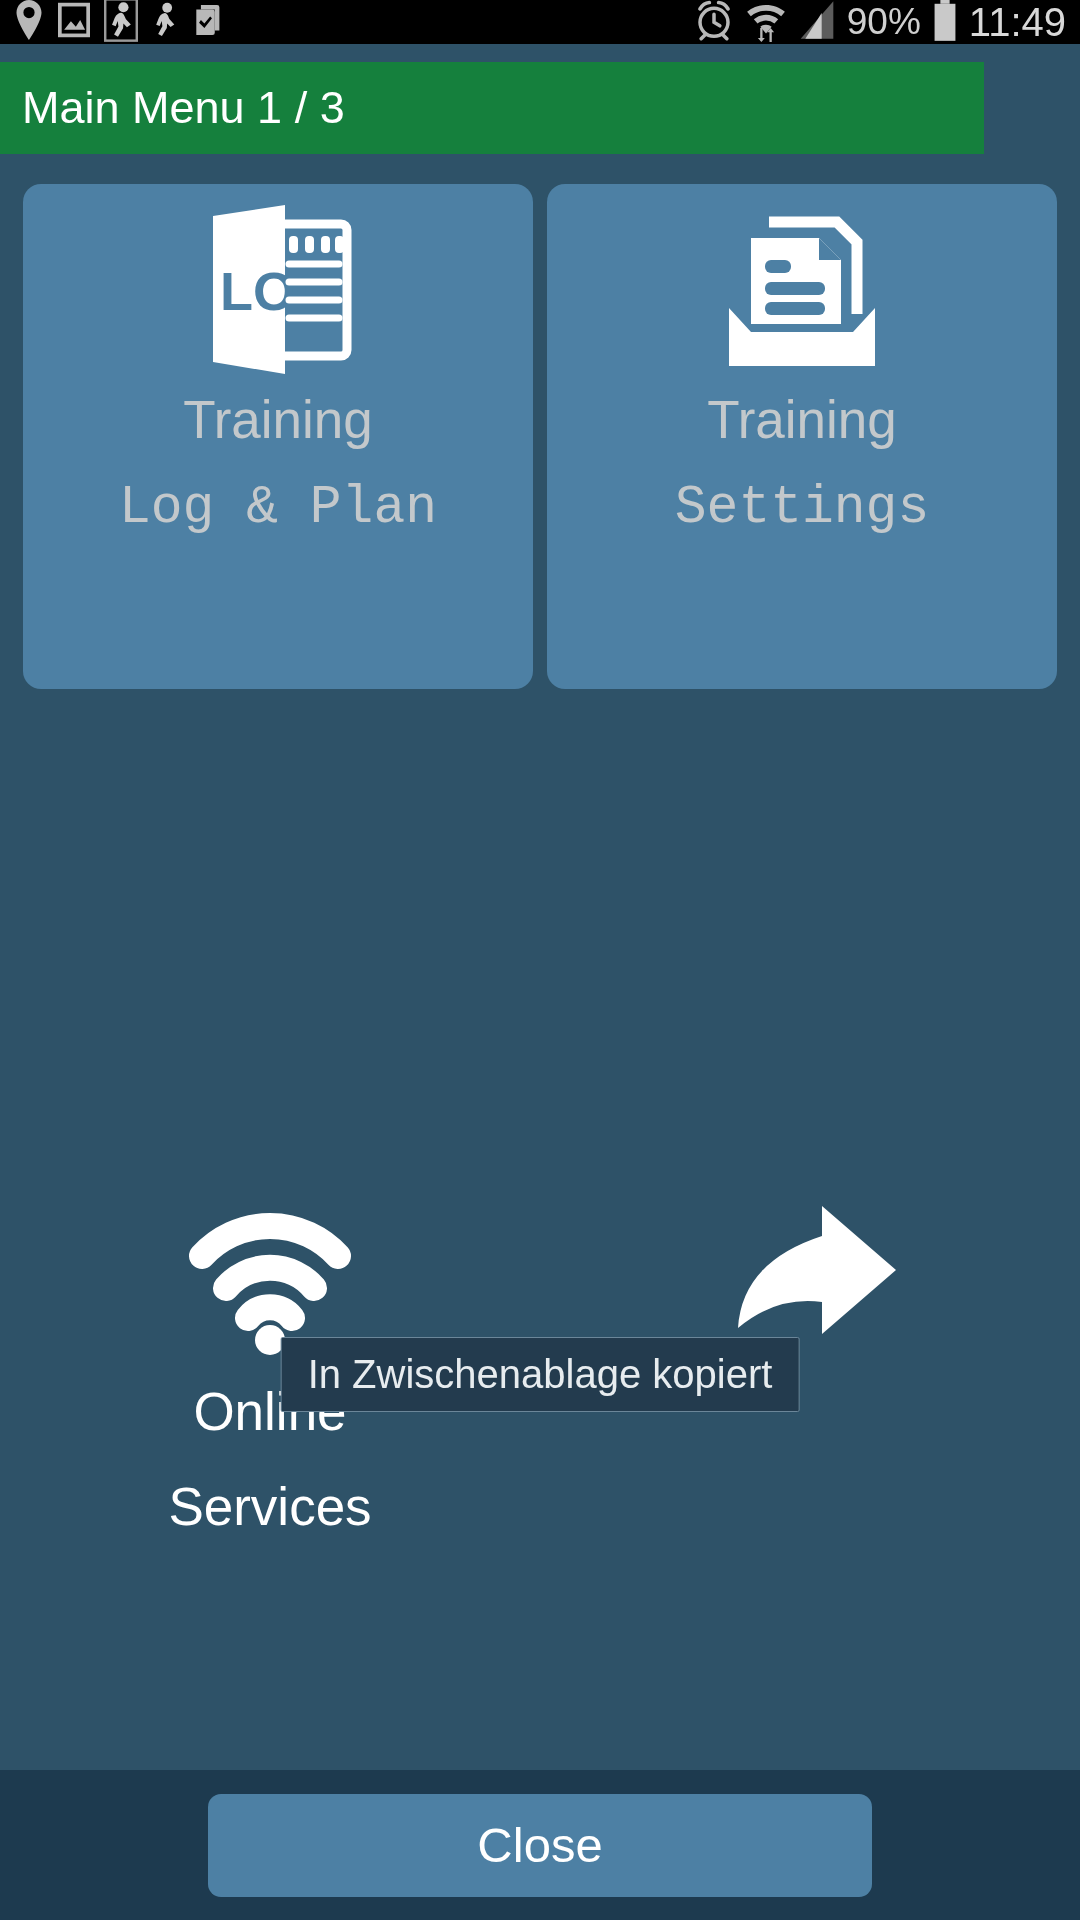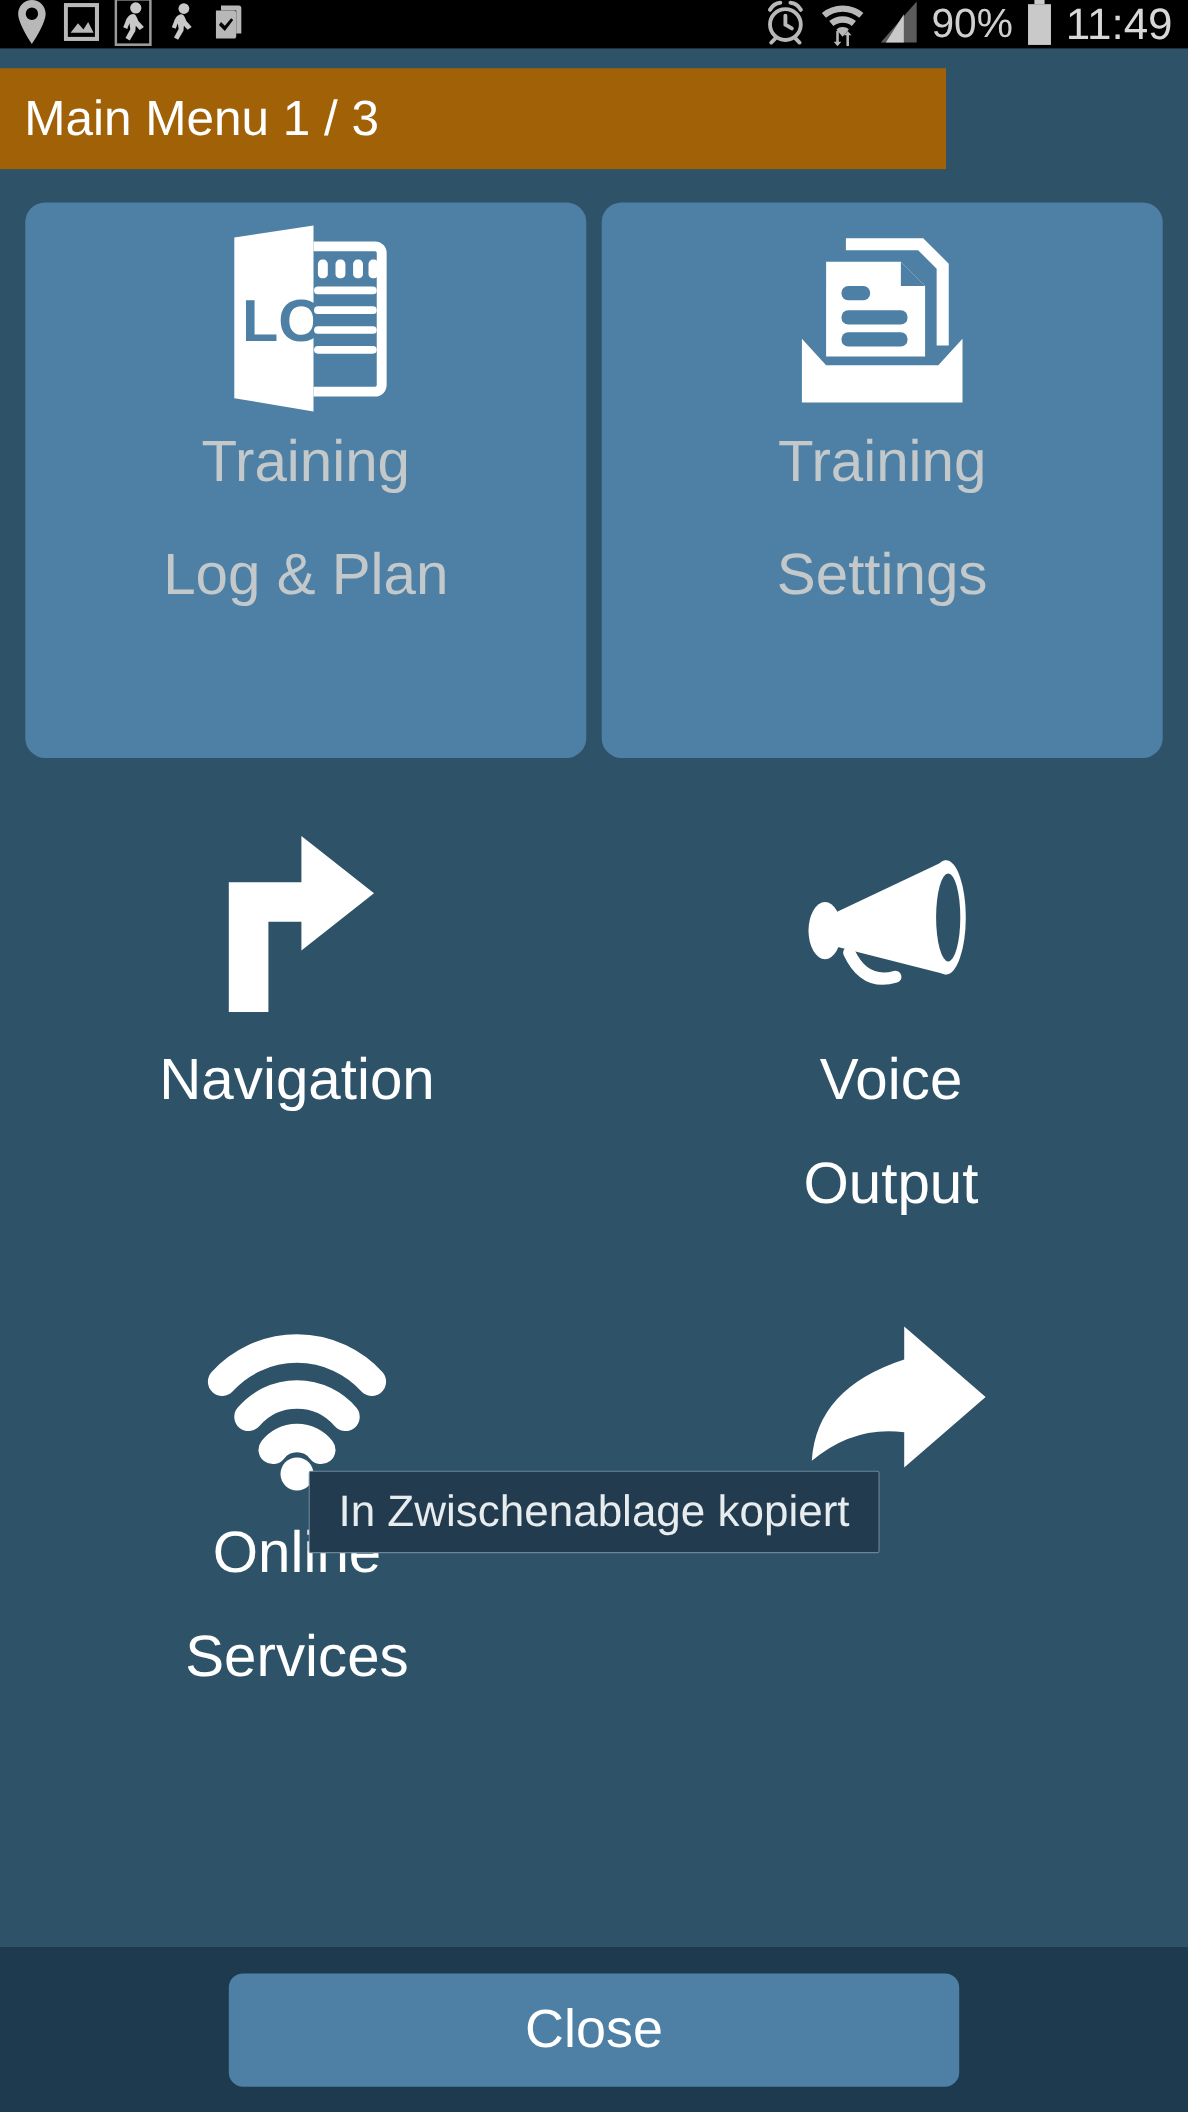--- a/index.html
+++ b/index.html
@@ -20,22 +20,22 @@
   .sb-right{ margin-left:auto; display:flex; align-items:center; gap:11px; }
   .sb-ic{ display:block; }
   .sb-text{
     color:#cfcfcf; font-size:37px; line-height:62px;
     letter-spacing:0px; font-weight:400;
   }
   .sb-clock{ color:#d8d8d8; font-size:40px; line-height:62px; }
 
   
   .titlebar{
-    position:absolute; left:0; top:62px; width:860px; height:92px;
-    background:#a16207; display:flex; align-items:center;
+    position:absolute; left:0; top:62px; width:984px; height:92px;
+    background:#15803d; display:flex; align-items:center;
   }
   .title-text{
     color:#ffffff; font-size:45px; padding-left:22px; font-weight:400;
   }
 
   
   .body{
     position:absolute; left:0; top:154px; width:1080px; height:1616px;
     background:#2e5268;
   }
@@ -52,21 +52,21 @@
     width:510px; height:505px; margin:0 auto;
     background:#4d80a4; border-radius:18px;
     display:flex; flex-direction:column; align-items:center;
   }
   .tile-icon{ margin-top:18px; height:175px; display:flex; align-items:center; justify-content:center; }
   .tile-label{
     color:#c3c8cb; font-size:53px; text-align:center; line-height:1.0;
     font-weight:400;
   }
   .tile-label.l1{ margin-top:16px; }
-  .tile-label.l2{ margin-top:50px; }
+  .tile-label.l2{ margin-top:36px;font-family:Liberation Mono, monospace; }
 
   
   .plainrow{ }
   .plain-icon{ height:175px; display:flex; align-items:flex-end; justify-content:center; }
   .plain-label{
     color:#ffffff; font-size:53px; text-align:center; line-height:1.0;
     font-weight:400;
   }
   .plain-label.l1{ margin-top:26px; }
   .plain-label.l2{ margin-top:42px; }
@@ -232,49 +232,20 @@
 
             <path fill="#ffffff" d="M22 106 L44 130 H146 L168 106 V164 H22 Z"></path>
           </svg>
         </div>
         <div class="tile-label l1">Training</div>
         <div class="tile-label l2">Settings</div>
       </div>
     </div>
   </div>
 
-  <div class="row plainrow" style="top:600px; height:430px;">
-
-    <div class="cell">
-      <div class="plain-icon">
-        <svg width="200" height="175" viewBox="0 0 200 175">
-          <path fill="#ffffff" d="M104 6 L170 58 L104 110 V84 H74 V166 H38 V48 H104 Z"></path>
-        </svg>
-      </div>
-      <div class="plain-label l1">Navigation</div>
-    </div>
-
-    <div class="cell">
-      <div class="plain-icon">
-        <svg width="200" height="175" viewBox="0 0 200 175">
-
-          <path fill="#ffffff" d="M40 80 L150 28 V132 L40 104 Z"></path>
-
-          <ellipse cx="40" cy="92" rx="15" ry="26" fill="#ffffff"></ellipse>
-
-          <ellipse cx="150" cy="80" rx="18" ry="52" fill="#ffffff"></ellipse>
-          <ellipse cx="152" cy="80" rx="11" ry="40" fill="#2e5268"></ellipse>
-
-          <path fill="none" stroke="#ffffff" stroke-width="11" stroke-linecap="round" d="M62 112 q14 30 42 22"></path>
-        </svg>
-      </div>
-      <div class="plain-label l1">Voice</div>
-      <div class="plain-label l2">Output</div>
-    </div>
-  </div>
 
   <div class="row plainrow" style="top:1030px; height:400px;">
 
     <div class="cell">
       <div class="plain-icon">
         <svg width="200" height="175" viewBox="0 0 200 175">
           <g fill="none" stroke="#ffffff" stroke-linecap="round">
             <path d="M32 72 A92 92 0 0 1 168 72" stroke-width="26"></path>
             <path d="M56 104 A58 58 0 0 1 144 104" stroke-width="26"></path>
             <path d="M78 134 A28 28 0 0 1 122 134" stroke-width="26"></path>

